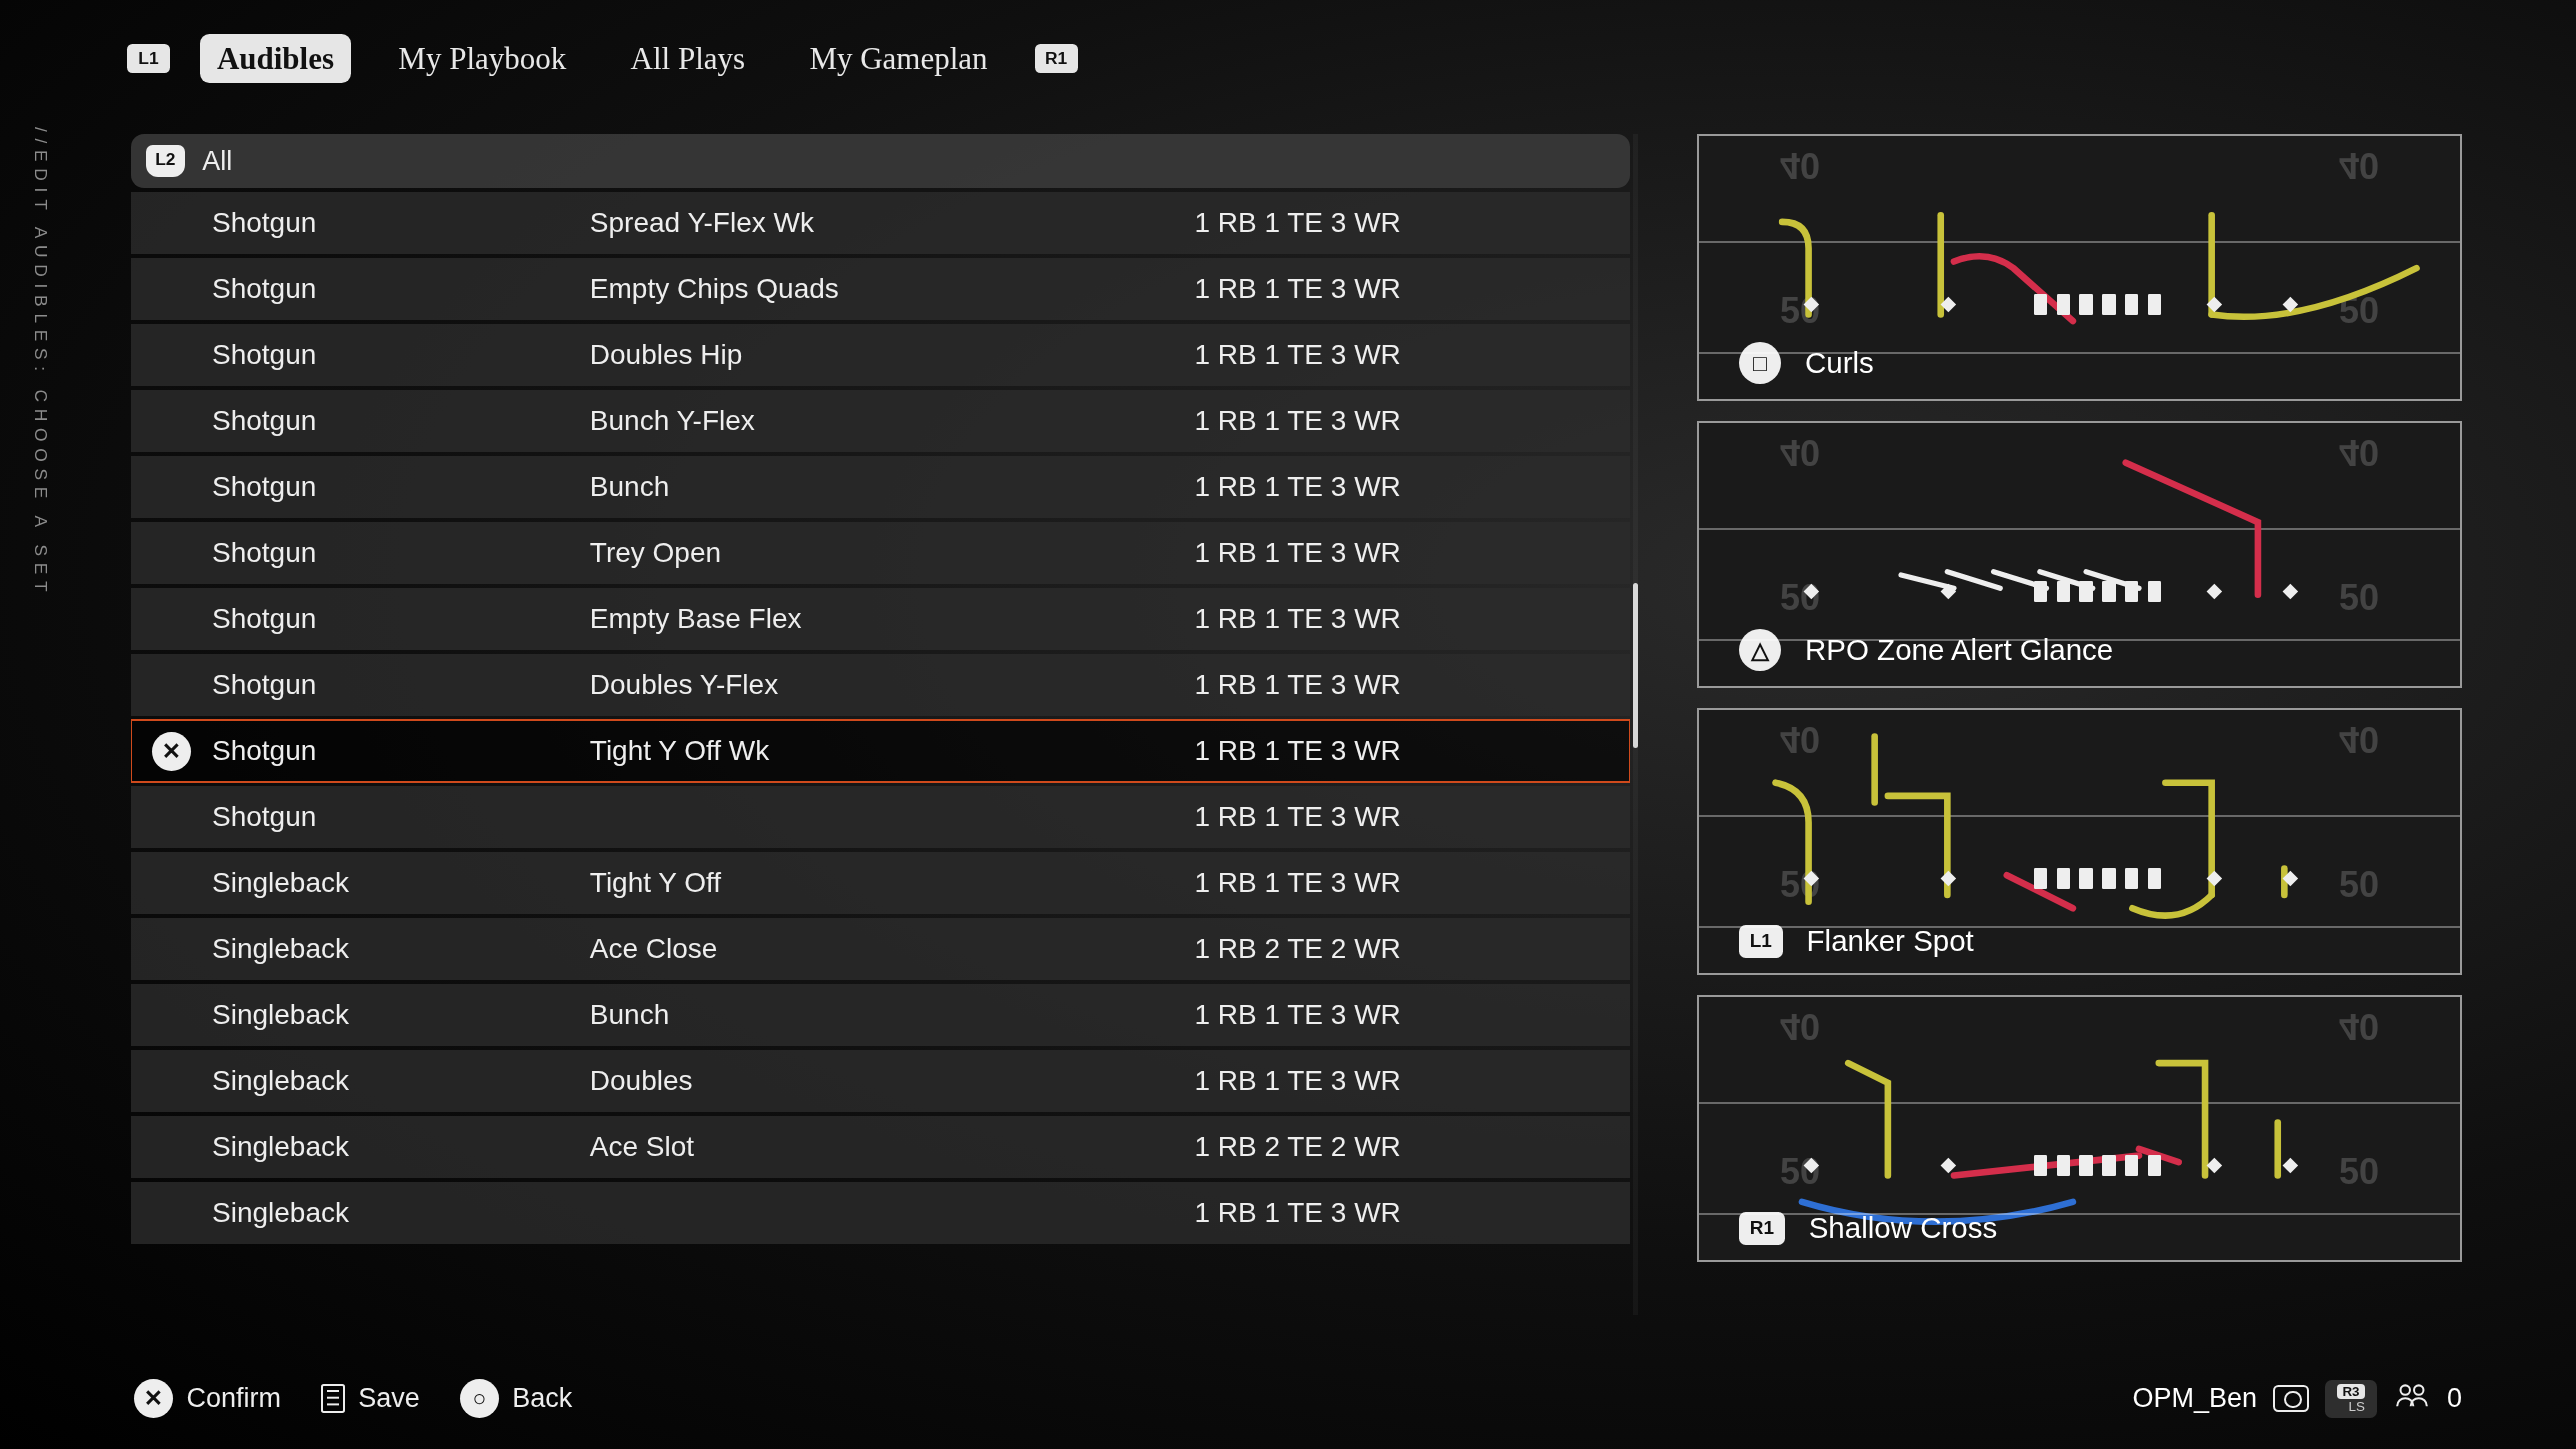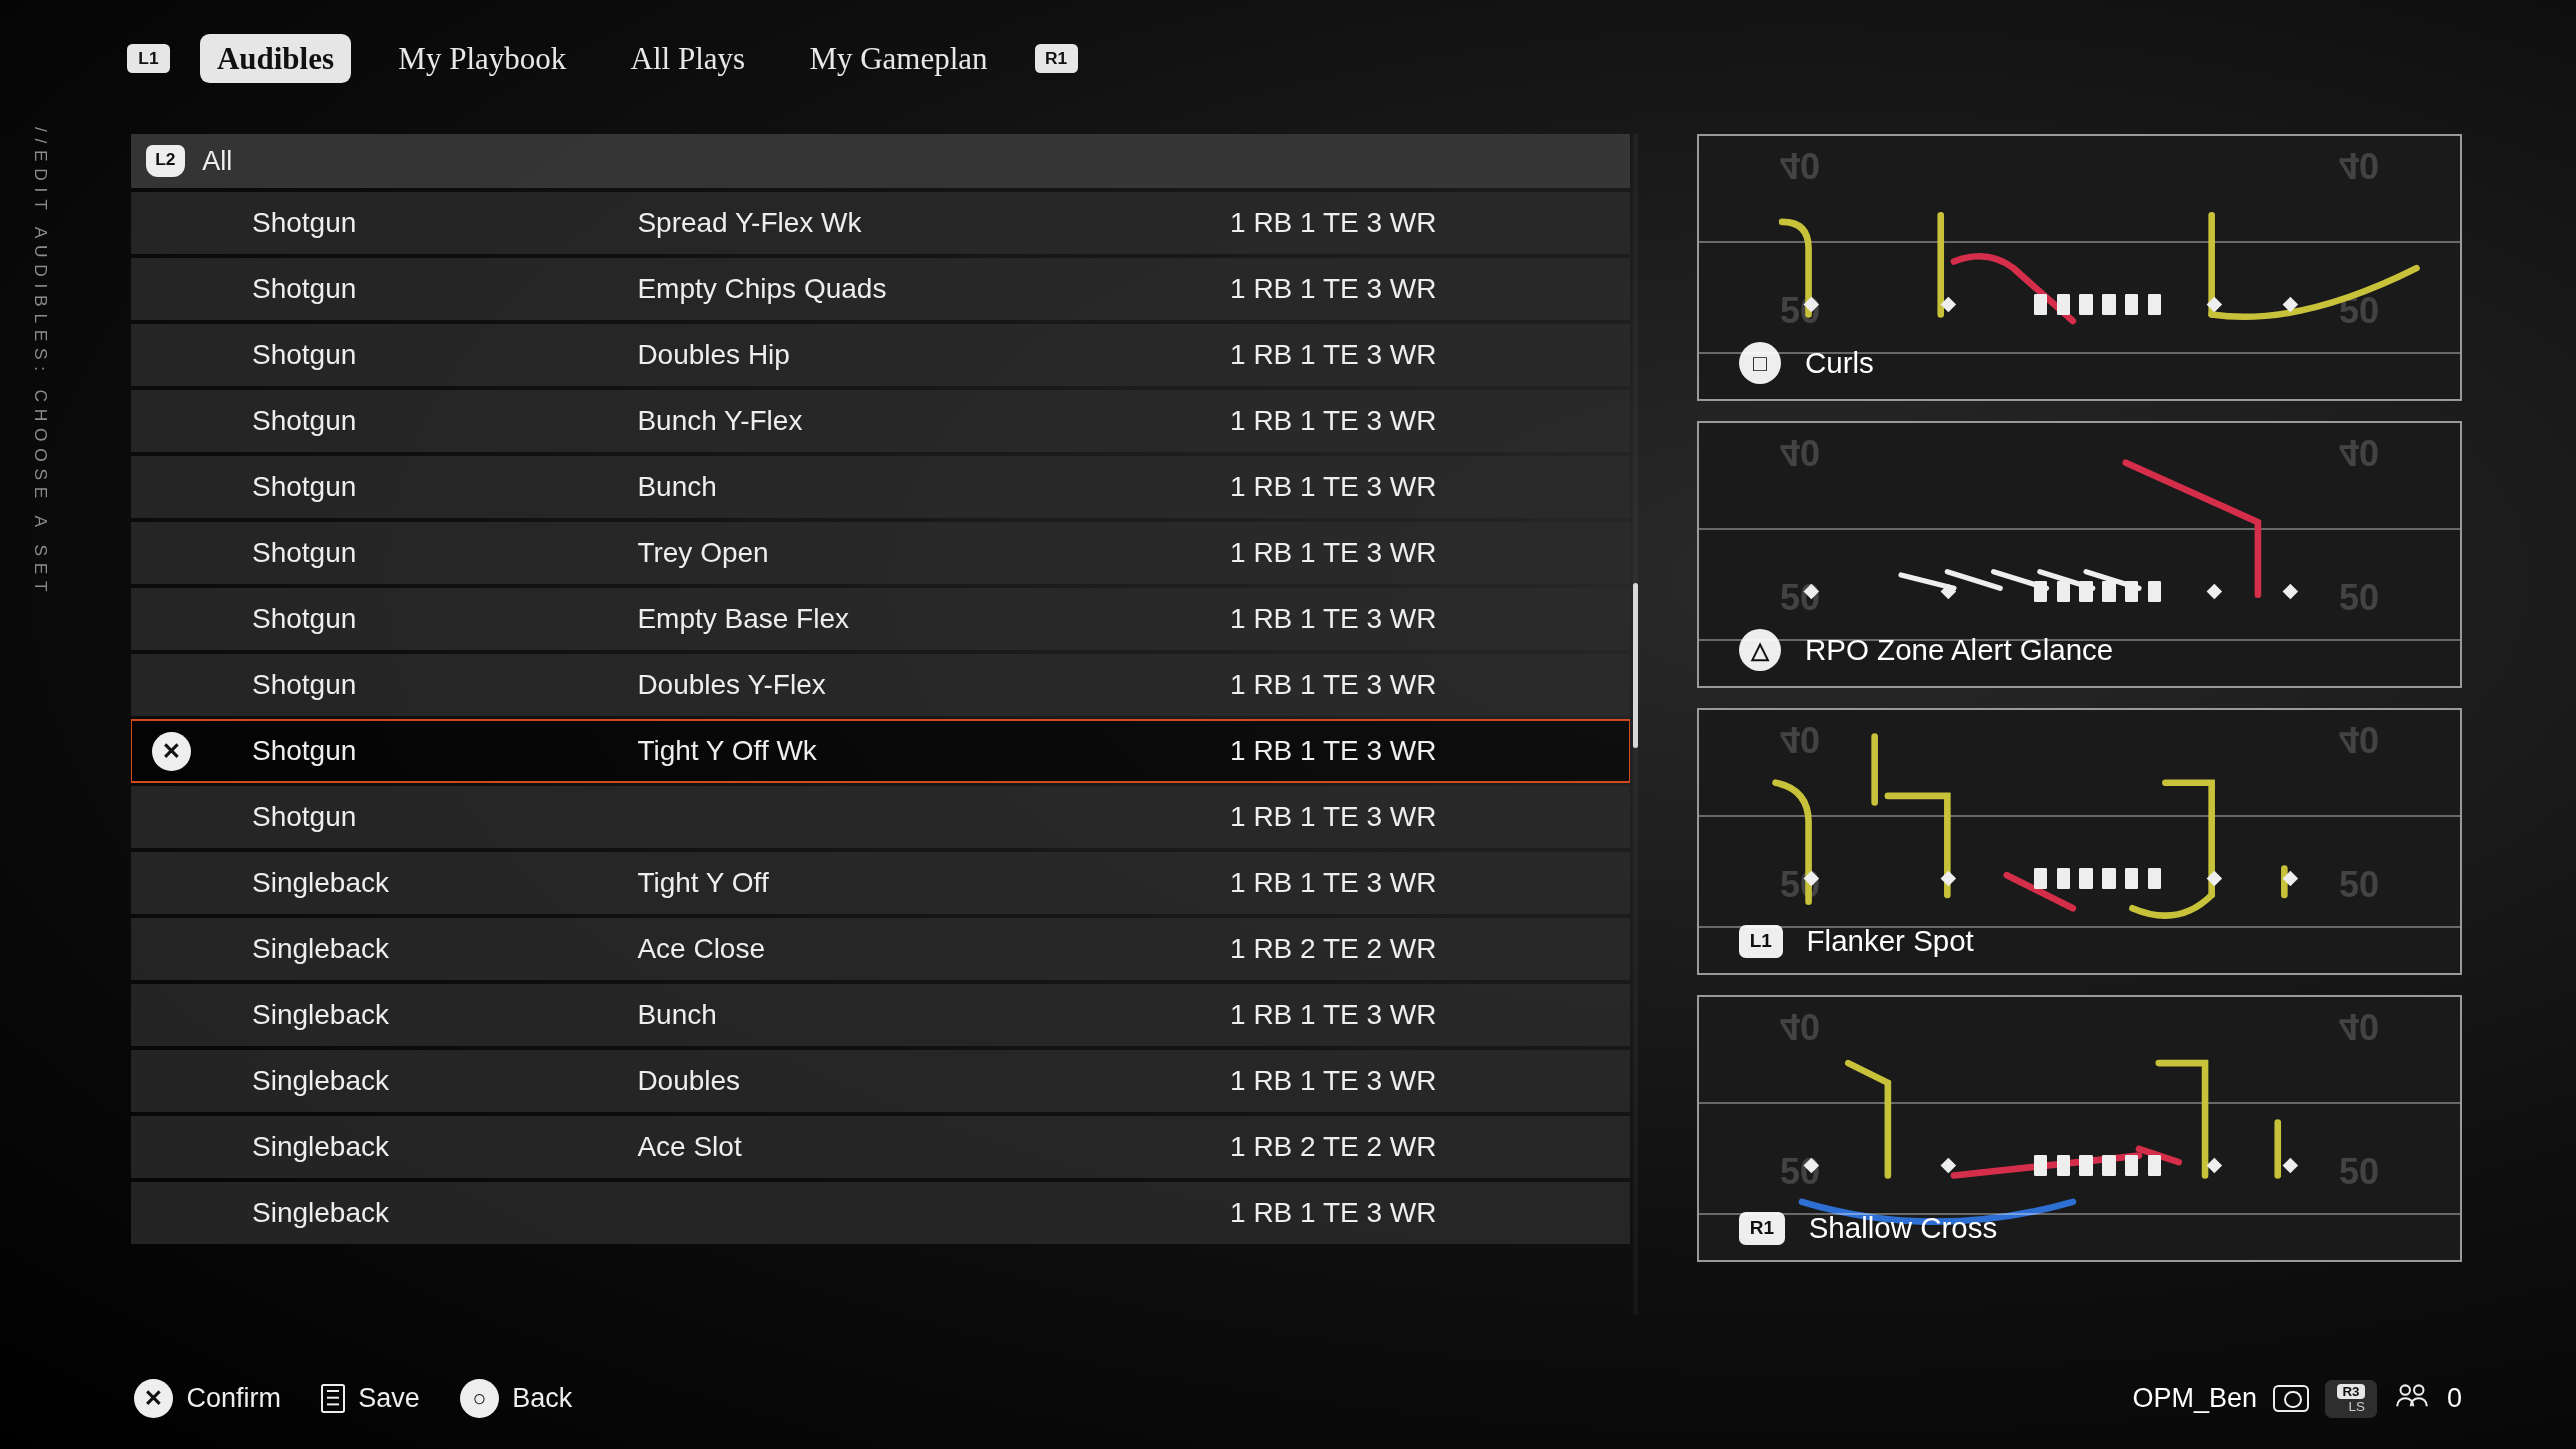--- a/index.html
+++ b/index.html
@@ -78,21 +78,21 @@
     flex-direction: column;
     position: relative;
   }
   .filterbar {
     display: flex;
     align-items: center;
     gap: 17.4px;
     background: rgba(60,60,60,0.85);
     height: 54px;
     padding: 0 14.8px;
-    border-radius: 1px;
+    border-radius: 13px;
     margin-bottom: 4px;
   }
   .l2pill {
     background: #eee;
     color: #111;
     border-radius: 6.7px 6.7px 12px 12px;
     padding: 4px 9.4px 6.7px;
     font-weight: 700;
     font-size: 17.4px;
   }
@@ -102,21 +102,20 @@
   .row {
     display: grid;
     grid-template-columns: 81px 1fr 1.6fr 1.1fr;
     align-items: center;
     height: 62px;
     background: rgba(44,44,44,0.8);
     margin-bottom: 4px;
     font-size: 28px;
     color: #eee;
     padding-right: 20px;
-    gap: 40px;
   }
   .row .colA { grid-column: 2; }
   .row .colB { grid-column: 3; }
   .row .colC { grid-column: 4; }
   .row.selected {
     background: rgba(0,0,0,0.6);
     outline: 2.7px solid #d04a1c;
     outline-offset: -1.3px;
   }
   .row.selected .xicon { display: flex; }

